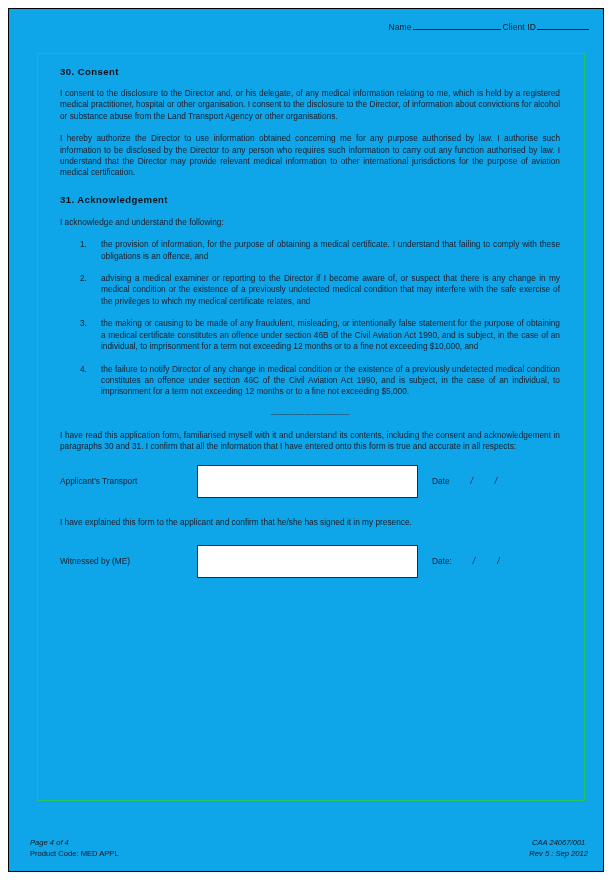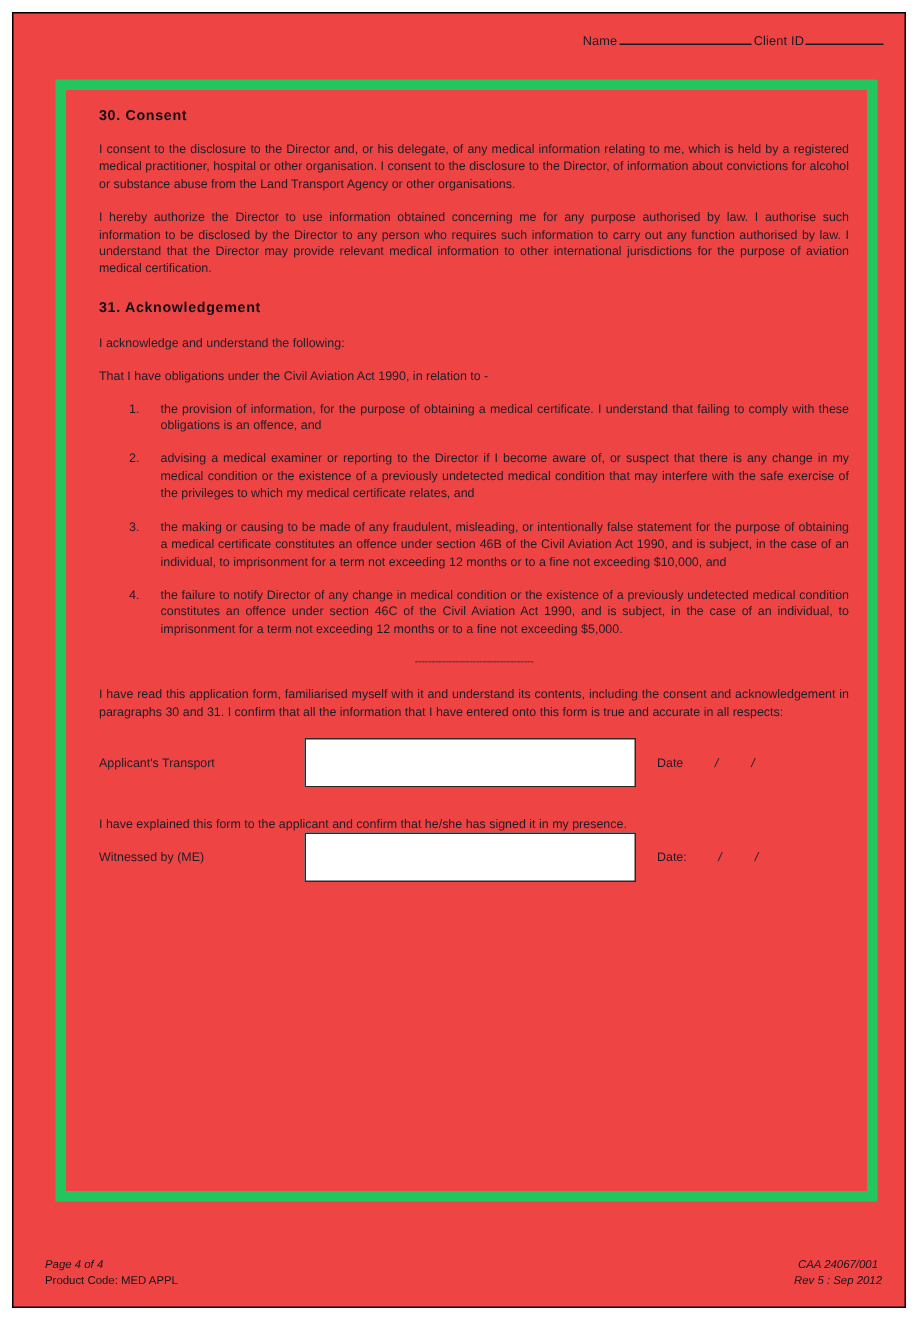--- a/index.html
+++ b/index.html
@@ -17,21 +17,21 @@
 
   
   .page {
     position: absolute;
     left: 8px;
     top: 8px;
     width: 596px;
     height: 864px;
     border: 1.6px solid #000000;
     box-sizing: border-box;
-    background: #ef4444;
+    background: #0ea5e9;
   }
 
   
   .topstrip {
     position: absolute;
     left: 0;
     top: 0;
     width: 100%;
     height: 36px;
   }
@@ -54,21 +54,21 @@
   .rule-name { width: 88px; }
   .rule-client { width: 52px; }
 
   
   .contentbox {
     position: absolute;
     left: 28px;
     top: 44px;
     width: 548px;
     height: 748px;
-    border: 7px solid #22c55e;
+    border: 1px solid #22c55e;
     box-sizing: border-box;
   }
   .inner {
     position: absolute;
     left: 22px;
     top: 12px;
     width: 500px;
   }
 
   h2.section-title {
@@ -127,21 +127,21 @@
     overflow: hidden;
     white-space: nowrap;
   }
 
   
   .sigrow {
     position: relative;
     height: 34px;
     margin-top: 12px;
   }
-  .sigrow.witness { margin-top: 0; }
+  .sigrow.witness { margin-top: 17px; }
 
   .siglabel {
     position: absolute;
     left: 0;
     top: 11px;
     font-size: 8.3px;
     color: #1d1d28;
     white-space: nowrap;
   }
   .sigbox {
@@ -212,21 +212,20 @@
 
   <div class="contentbox">
     <div class="inner">
 
       <h2 class="section-title">30. Consent</h2>
       <p class="body">I consent to the disclosure to the Director and, or his delegate, of any medical information relating to me, which is held by a registered medical practitioner, hospital or other organisation.  I consent to the disclosure to the Director, of information about convictions for alcohol or substance abuse from the Land Transport Agency or other organisations.</p>
       <p class="body">I hereby authorize the Director to use information obtained concerning me for any purpose authorised by law. I authorise such information to be disclosed by the Director to any person who requires such information to carry out any function authorised by law.  I understand that the Director may provide relevant medical information to other international jurisdictions for the purpose of aviation medical certification.</p>
 
       <h2 class="section-title second">31. Acknowledgement</h2>
       <p class="body">I acknowledge and understand the following:</p>
-      <p class="body tight">That I have obligations under the Civil Aviation Act 1990, in relation  to -</p>
 
       <ol class="obligations">
         <li>
           <span class="num">1.</span><span>the provision of  information, for the purpose of obtaining a medical certificate. I understand that failing to comply with these obligations is an offence, and</span>
         </li>
         <li>
           <span class="num">2.</span><span>advising a medical examiner or reporting to the Director if I become aware of, or suspect that there is any change in my medical condition or the existence of a previously undetected medical condition that may interfere with the safe exercise of the privileges to which my medical certificate relates, and</span>
         </li>
         <li>
           <span class="num">3.</span><span>the making or causing to be made of any fraudulent, misleading, or intentionally false statement for the purpose of obtaining a medical certificate constitutes an offence under section 46B of the Civil Aviation Act 1990, and is subject, in the case of an individual, to imprisonment for a term not exceeding 12 months or to a fine not exceeding $10,000, and</span>

